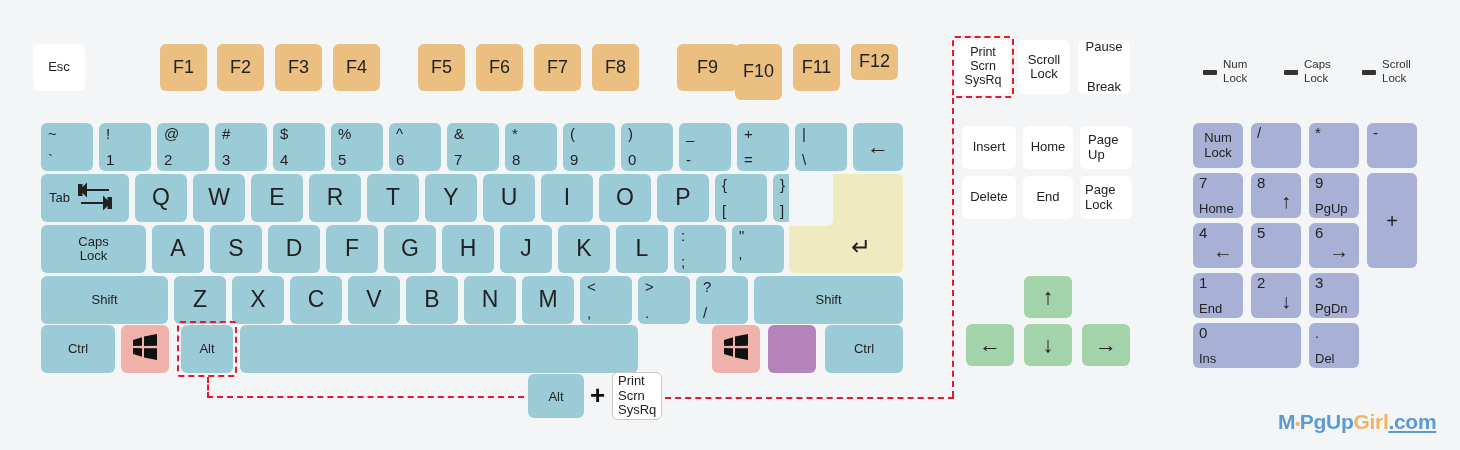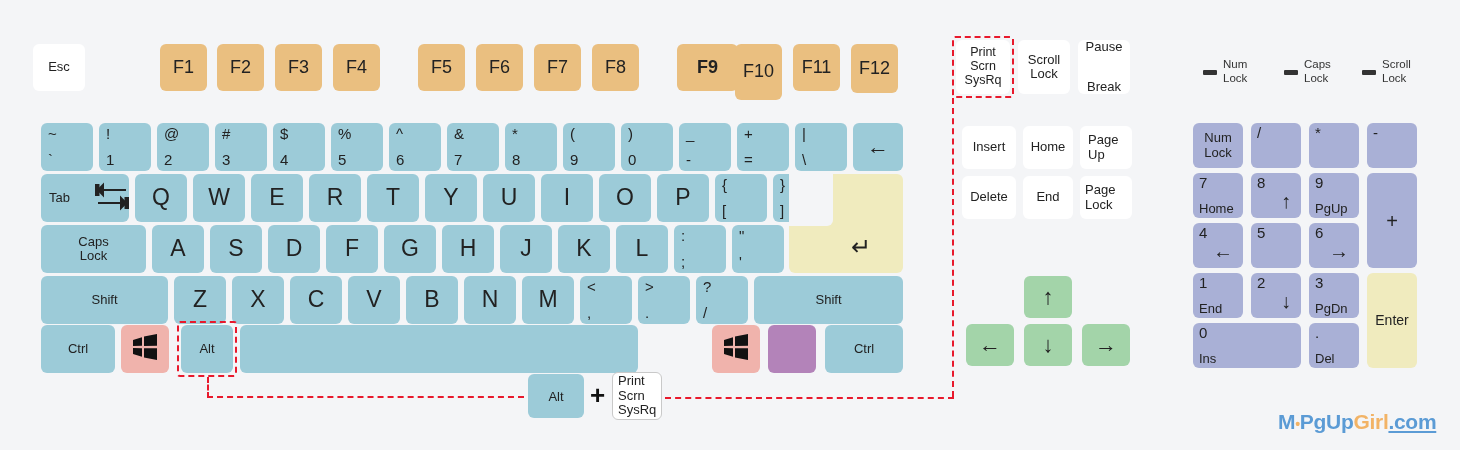--- a/index.html
+++ b/index.html
@@ -127,24 +127,24 @@
   <div class="key fn" style="left:160px;top:44px;width:47px;height:47px;">F1</div>
   <div class="key fn" style="left:217px;top:44px;width:47px;height:47px;">F2</div>
   <div class="key fn" style="left:275px;top:44px;width:47px;height:47px;">F3</div>
   <div class="key fn" style="left:333px;top:44px;width:47px;height:47px;">F4</div>
 
   <div class="key fn" style="left:418px;top:44px;width:47px;height:47px;">F5</div>
   <div class="key fn" style="left:476px;top:44px;width:47px;height:47px;">F6</div>
   <div class="key fn" style="left:534px;top:44px;width:47px;height:47px;">F7</div>
   <div class="key fn" style="left:592px;top:44px;width:47px;height:47px;">F8</div>
 
-  <div class="key fn" style="left:677px;top:44px;width:61px;height:47px;font-weight:bold;">F9</div>
+  <div class="key fn" style="left:677px;top:44px;width:61px;height:47px;">F9</div>
   <div class="key fn" style="left:735px;top:44px;width:47px;height:56px;">F10</div>
   <div class="key fn" style="left:793px;top:44px;width:47px;height:47px;">F11</div>
-  <div class="key fn" style="left:851px;top:44px;width:47px;height:49px;">F12</div>
+  <div class="key fn" style="left:851px;top:44px;width:47px;height:36px;">F12</div>
 
   <div class="key dual" style="left:41px;top:123px;width:52px;height:48px;">
     <span class="up">~</span>
     <span class="lo">`</span>
   </div>
   <div class="key dual" style="left:99px;top:123px;width:52px;height:48px;">
     <span class="up">!</span>
     <span class="lo">1</span>
   </div>
   <div class="key dual" style="left:157px;top:123px;width:52px;height:48px;">
@@ -190,21 +190,21 @@
   <div class="key dual" style="left:737px;top:123px;width:52px;height:48px;">
     <span class="up">+</span>
     <span class="lo">=</span>
   </div>
   <div class="key dual" style="left:795px;top:123px;width:52px;height:48px;">
     <span class="up">|</span>
     <span class="lo">\</span>
   </div>
   <div class="key glyph-lg" style="left:853px;top:123px;width:50px;height:48px;">←</div>
 
-  <div class="key" style="left:41px;top:174px;width:88px;height:48px;justify-content:space-between;padding-left:8px;">
+  <div class="key" style="left:41px;top:174px;width:88px;height:48px;justify-content:flex-start;padding-left:8px;">
     <span style="font-size:13px;">Tab</span>
     <span style="margin-left:8px;">
       <svg width="34" height="30" viewBox="0 0 34 30">
         <g stroke="#222" stroke-width="2" fill="#222">
           <line x1="8" y1="9" x2="31" y2="9"></line>
           <polygon points="8,4 8,14 3,9"></polygon>
           <rect x="1" y="4" width="2.5" height="10"></rect>
           <line x1="3" y1="22" x2="26" y2="22"></line>
           <polygon points="26,17 26,27 31,22"></polygon>
           <rect x="30.5" y="17" width="2.5" height="10"></rect>
@@ -415,21 +415,20 @@
     <span class="w">End</span>
   </div>
   <div class="key lav np" style="left:1251px;top:273px;width:50px;height:45px;">
     <span class="n">2</span>
     <span class="glyph">↓</span>
   </div>
   <div class="key lav np" style="left:1309px;top:273px;width:50px;height:45px;">
     <span class="n">3</span>
     <span class="w">PgDn</span>
   </div>
-  <div class="key cream" style="left:1367px;top:273px;width:50px;height:95px;font-size:14px;">Enter</div>
 
   <div class="key lav np" style="left:1193px;top:323px;width:108px;height:45px;">
     <span class="n">0</span>
     <span class="w">Ins</span>
   </div>
   <div class="key lav np" style="left:1309px;top:323px;width:50px;height:45px;">
     <span class="n">.</span>
     <span class="w">Del</span>
   </div>
 

